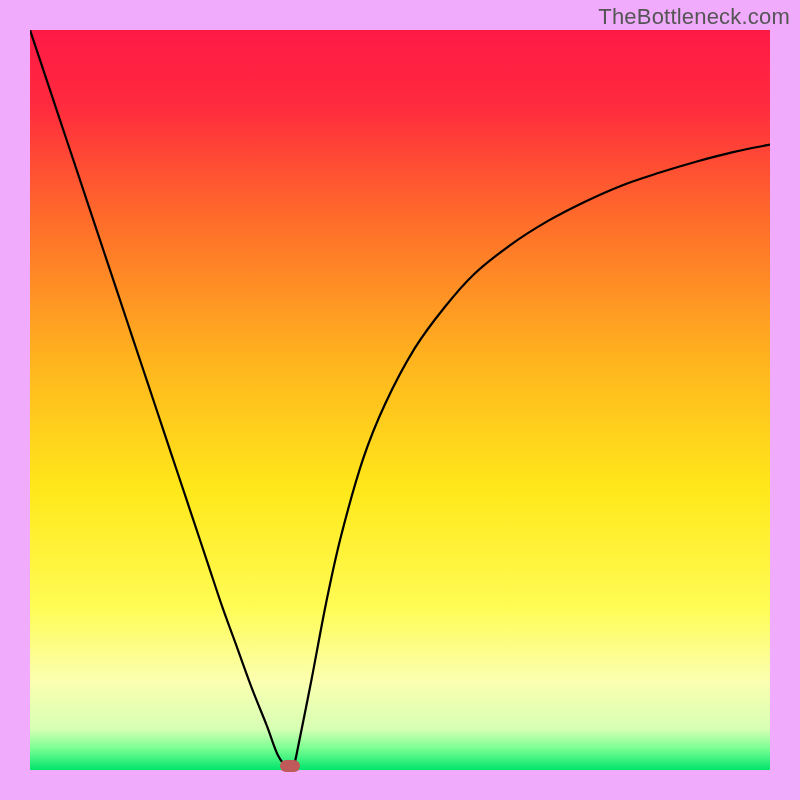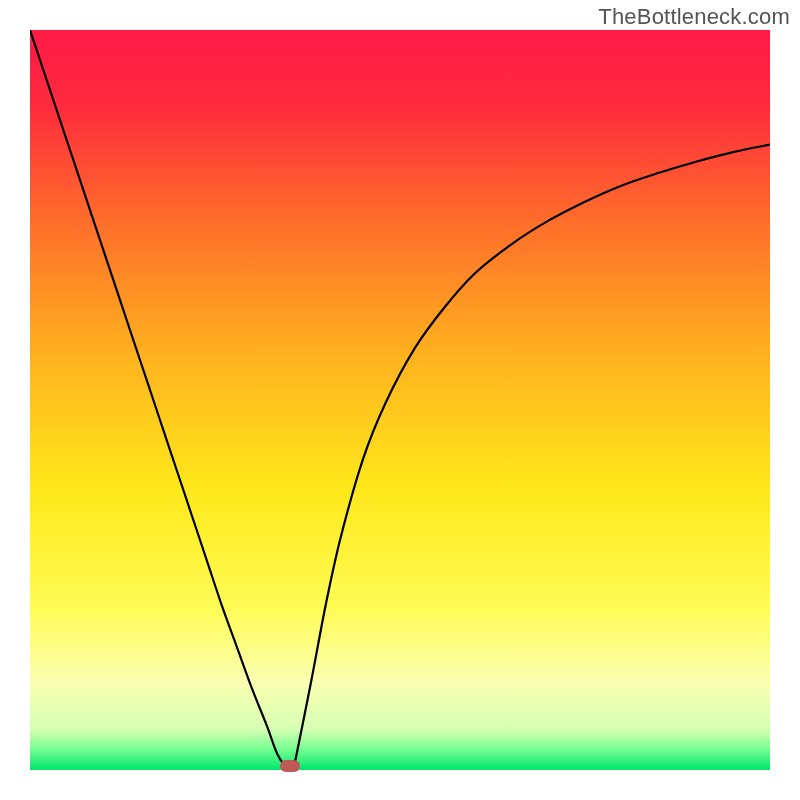--- a/index.html
+++ b/index.html
@@ -10,21 +10,21 @@
     overflow: hidden;
     background: #000;
     font-family: Arial, Helvetica, sans-serif;
   }
   .frame {
     position: absolute;
     left: 0;
     top: 0;
     width: 800px;
     height: 800px;
-    background: #ffffff;
+    background: #f0abfc;
   }
   .plot {
     position: absolute;
     left: 30px;
     top: 30px;
     width: 740px;
     height: 740px;
   }
   .watermark {
     position: absolute;

